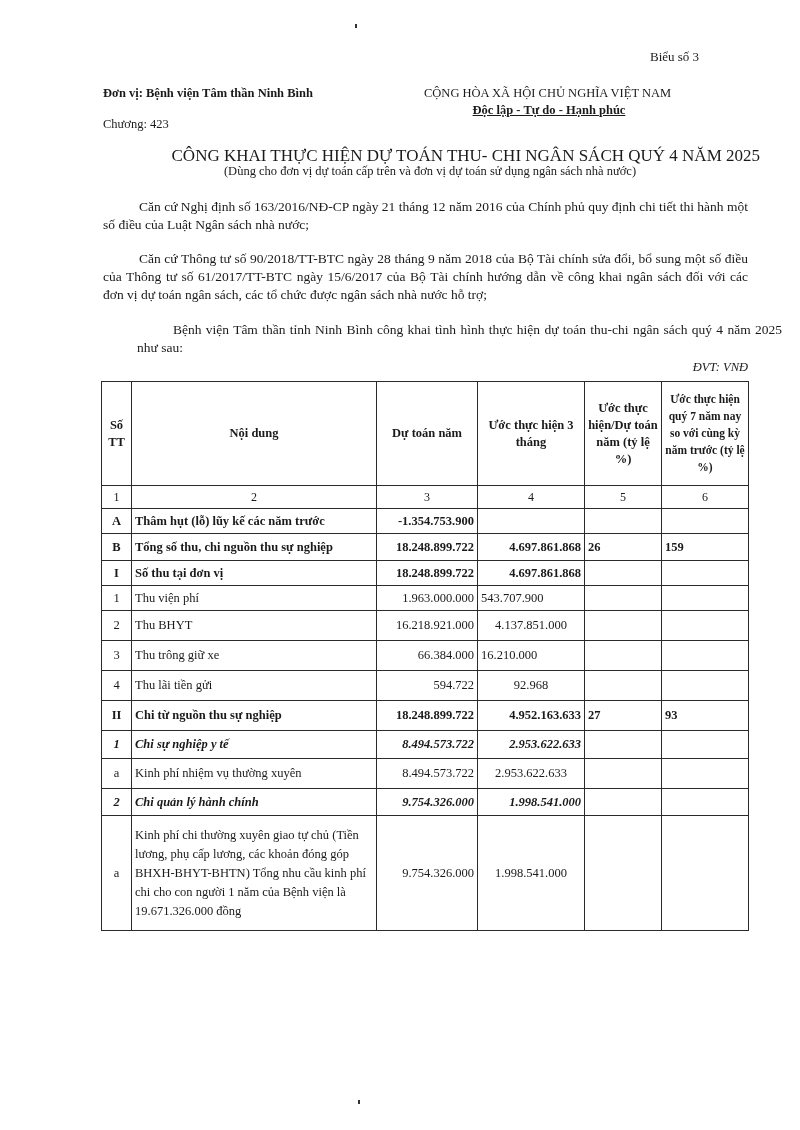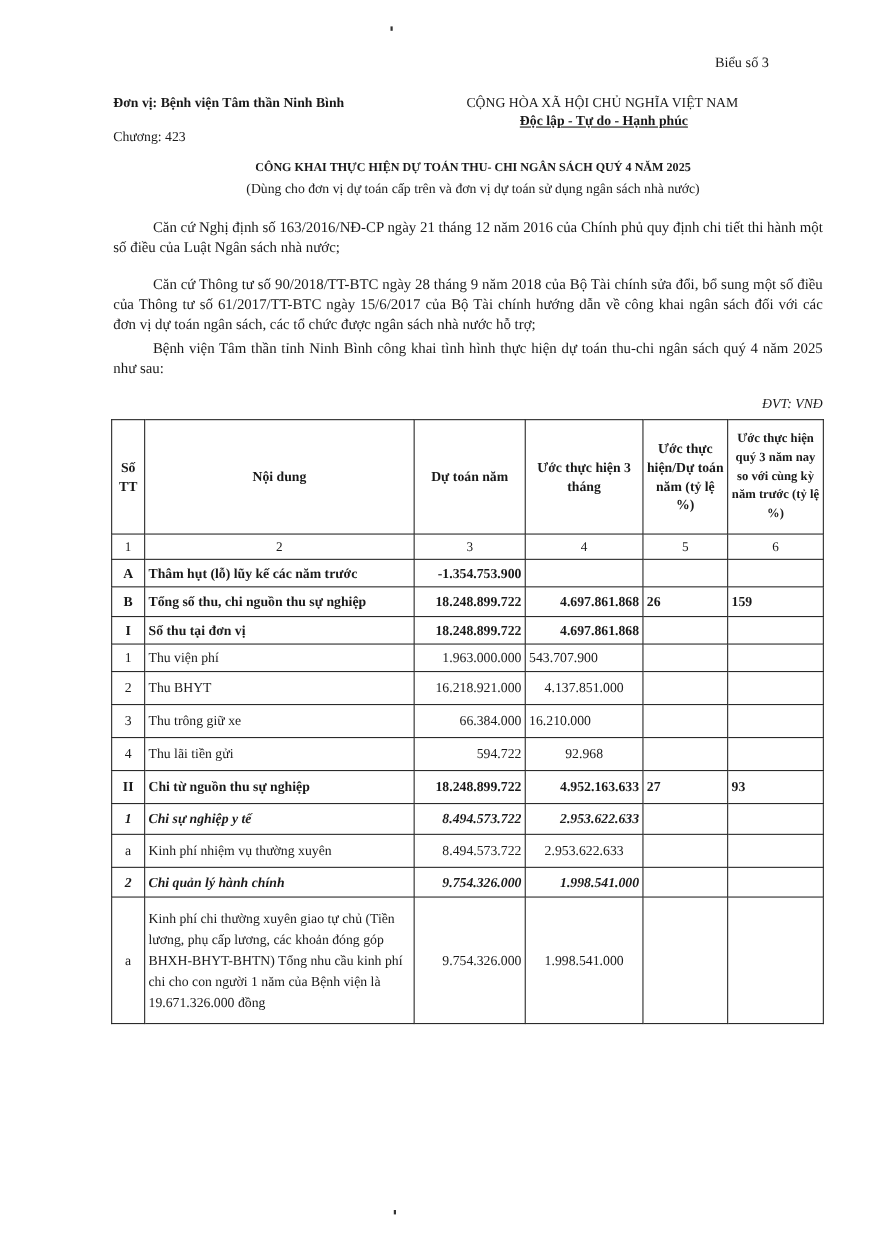--- a/index.html
+++ b/index.html
@@ -6,26 +6,26 @@
   body { width: 800px; height: 1130px; position: relative; overflow: hidden;
          font-family: "Liberation Serif", "DejaVu Serif", serif; color: #1a1a1a; }
   .abs { position: absolute; }
   .speck { position: absolute; width: 2px; height: 4px; background: #333; }
   .form-no { left: 650px; top: 49px; font-size: 13px; }
   .unit { left: 103px; top: 86px; font-size: 12.5px; font-weight: bold; }
   .chapter { left: 103px; top: 103px; font-size: 12.5px; margin-top: 14px; }
   .nation { left: 424px; top: 86px; font-size: 12.5px; width: 250px; text-align: left; }
   .motto { left: 424px; top: 103px; font-size: 12.5px; width: 250px; text-align: center; font-weight: bold; }
   .motto span { text-decoration: underline; }
-  .title { left: 100px; top: 146px; width: 660px; text-align: center; font-weight: bold; font-size: 11px; }
+  .title { left: 100px; top: 146px; width: 660px; text-align: right; font-weight: normal; font-size: 17px; }
   .subtitle { left: 100px; top: 164px; width: 660px; text-align: center; font-size: 12.5px; }
   .para { left: 103px; width: 645px; font-size: 13.5px; line-height: 18px; text-indent: 36px; text-align: justify; }
   .p1 { top: 198px; }
   .p2 { top: 250px; }
-  .p3 { top: 308px; }
+  .p3 { top: 321px; margin-left: 34px; }
   .dvt { left: 640px; top: 360px; width: 108px; text-align: right; font-style: italic; font-size: 12.5px; }
 
   table.budget { position: absolute; left: 101px; top: 381px; width: 647px;
                  border-collapse: collapse; font-size: 12.5px; table-layout: fixed; }
   table.budget td, table.budget th { border: 1px solid #2a2a2a; padding: 0 3px; vertical-align: middle; }
   table.budget th { font-weight: bold; text-align: center; line-height: 17px; }
   .c-no { width: 24px; text-align: center; }
   .c-content { text-align: left; }
   .c-num { text-align: right; }
   .c-pct { }
@@ -65,21 +65,21 @@
     <col style="width:77px">
     <col style="width:87px">
   </colgroup>
   <thead>
     <tr style="height:104px">
       <th>Số TT</th>
       <th>Nội dung</th>
       <th>Dự toán năm</th>
       <th>Ước thực hiện 3 tháng</th>
       <th>Ước thực hiện/Dự toán năm (tỷ lệ %)</th>
-      <th class="small-th">Ước thực hiện quý 3 năm nay so với cùng kỳ năm trước (tỷ lệ %)</th>
+      <th class="small-th">Ước thực hiện quý 7 năm nay so với cùng kỳ năm trước (tỷ lệ %)</th>
     </tr>
     <tr class="idx">
       <td>1</td>
       <td>2</td>
       <td>3</td>
       <td>4</td>
       <td>5</td>
       <td>6</td>
     </tr>
   </thead>

